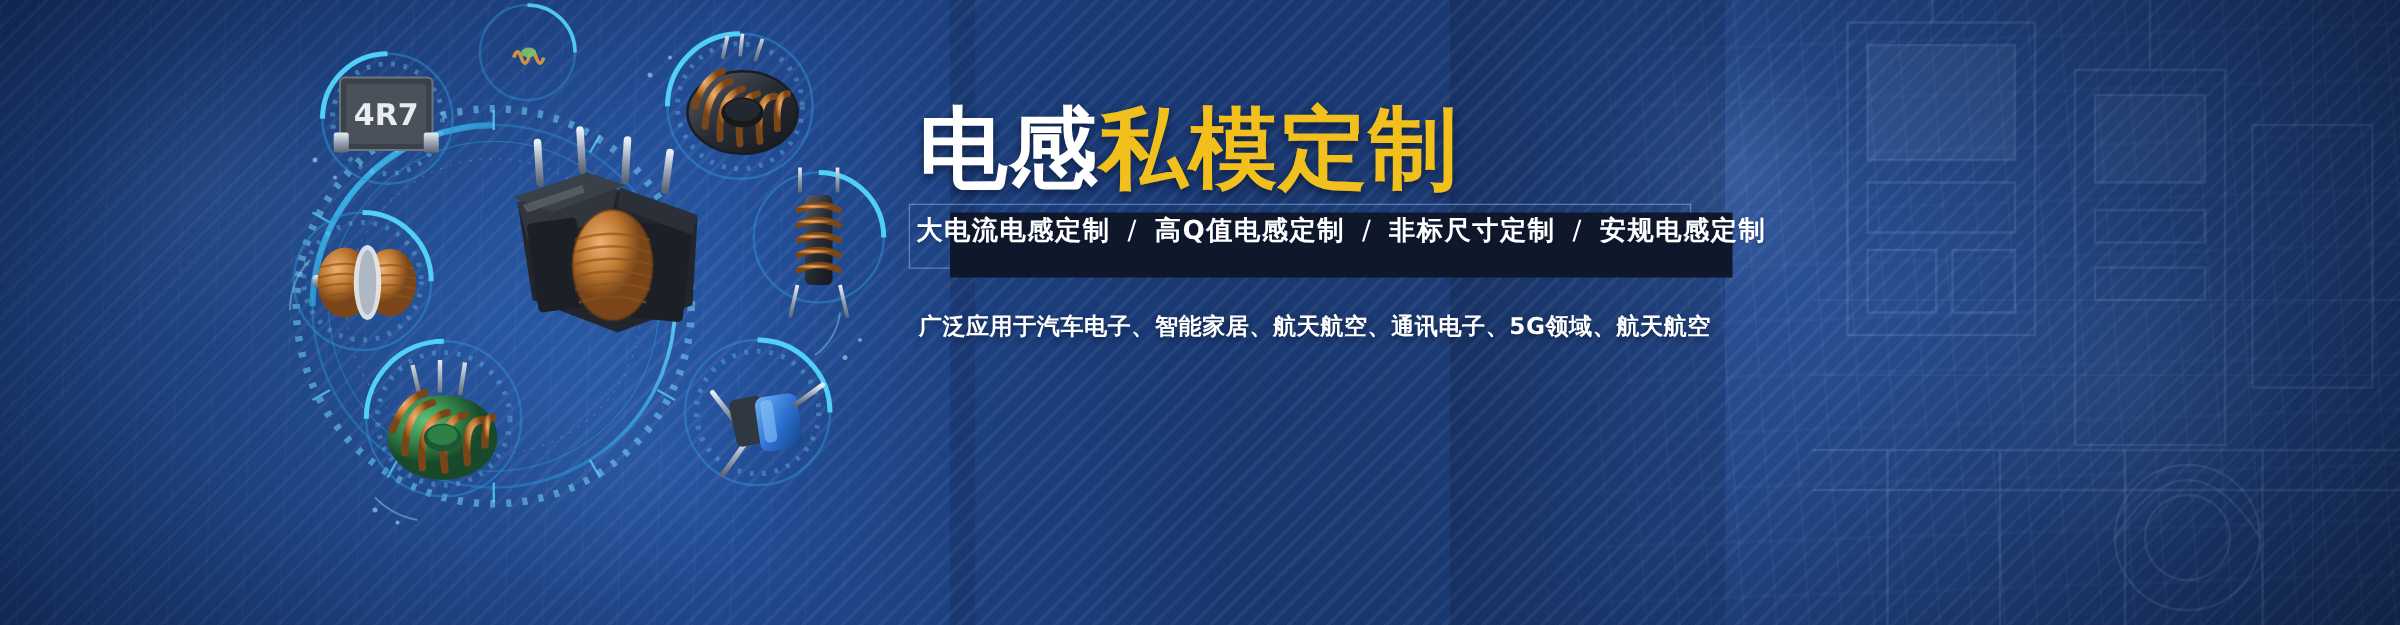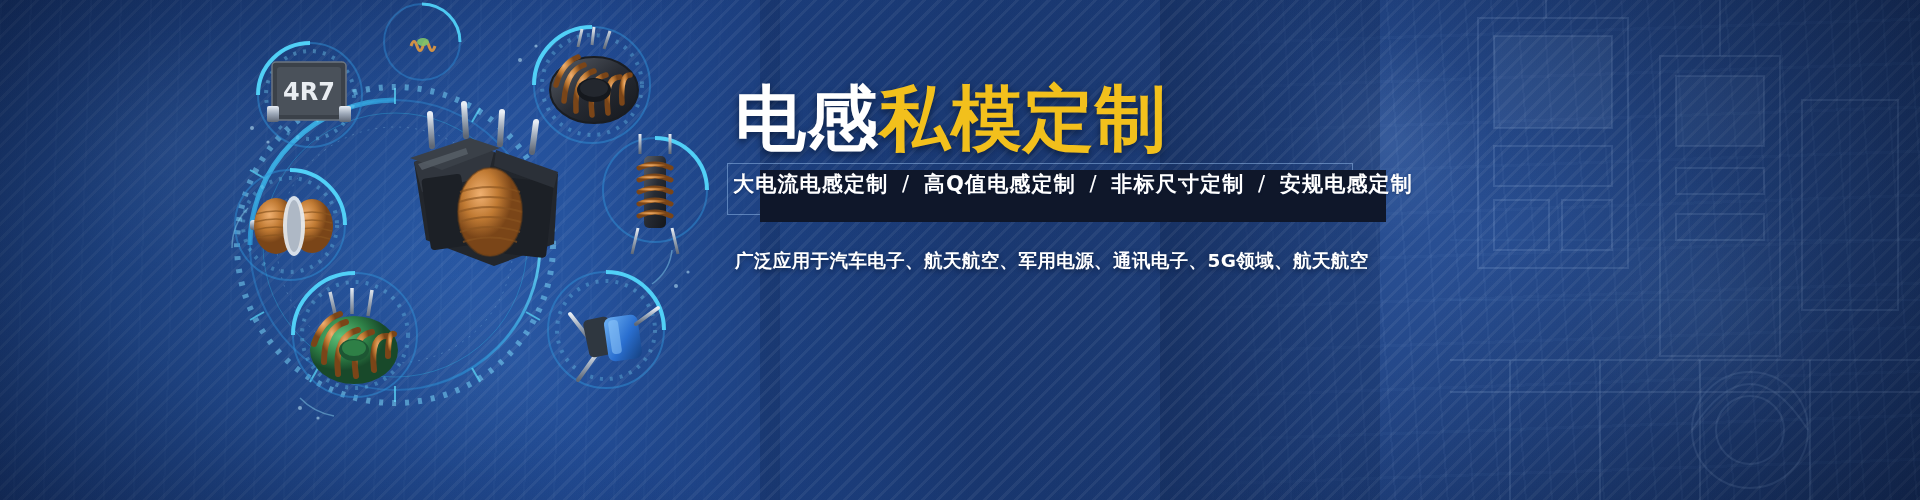--- a/index.html
+++ b/index.html
@@ -446,16 +446,16 @@
           <span class="sep">/</span>
           <span>高Q值电感定制</span>
           <span class="sep">/</span>
           <span>非标尺寸定制</span>
           <span class="sep">/</span>
           <span>安规电感定制</span>
         </div>
       </div>
     </div>
 
-    <div class="tagline">广泛应用于汽车电子、航天航空、军用电源、通讯电子、5G领域、航天航空</div>
+    <div class="tagline">广泛应用于汽车电子、智能家居、航天航空、通讯电子、5G领域、航天航空</div>
   </div>
 
 </div>
 
 </body></html>

